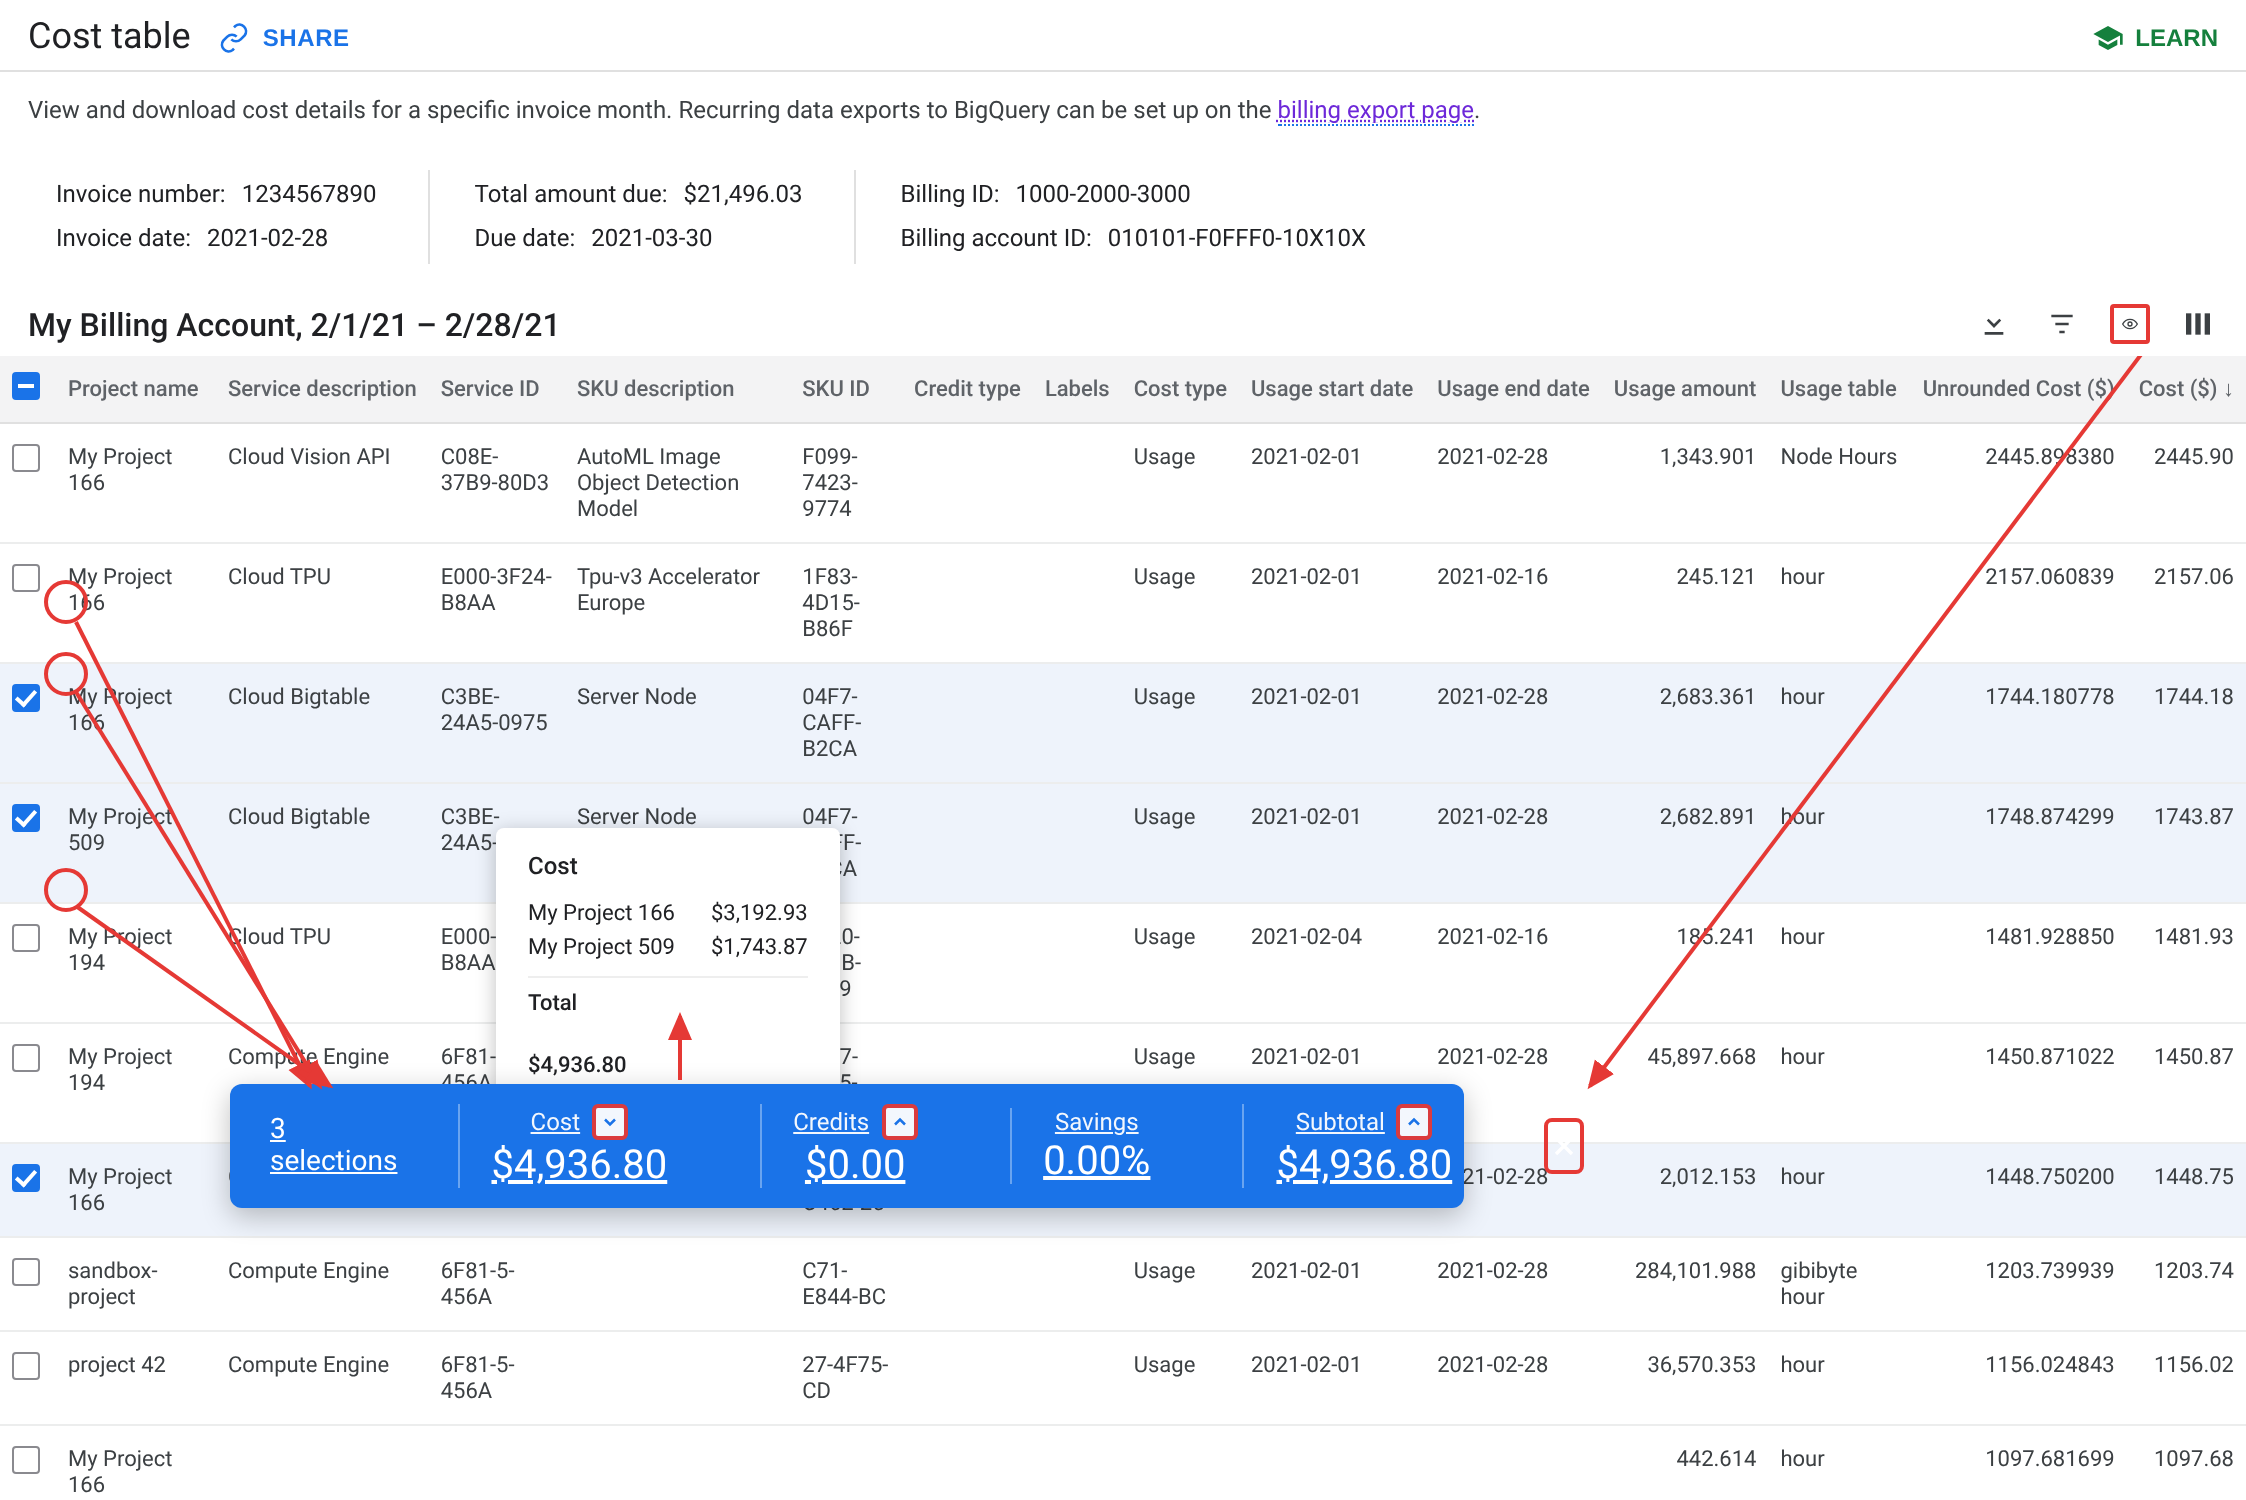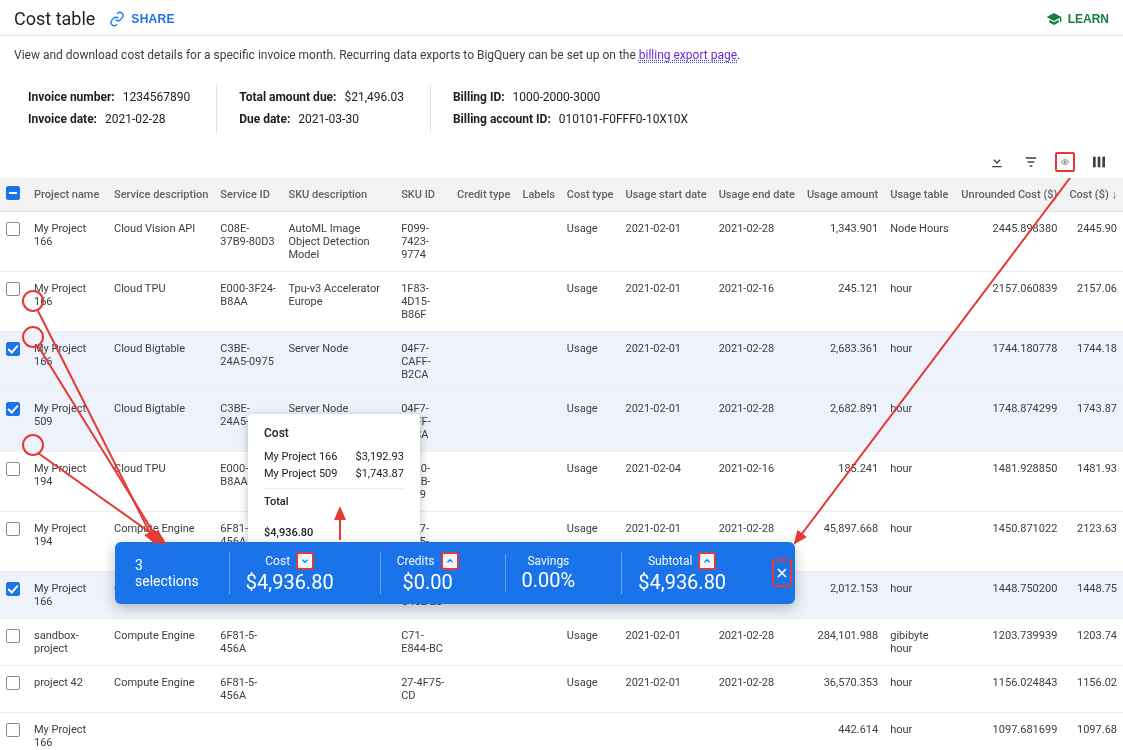--- a/index.html
+++ b/index.html
@@ -7,21 +7,21 @@
 .topbar { display: flex; align-items: center; padding: 8px 14px 6px; border-bottom: 1px solid #e0e0e0; }
 .topbar h1 { font-size: 18px; font-weight: 400; margin-right: 14px; }
 .share-btn { display: inline-flex; align-items: center; gap: 6px; color: #1a73e8; font-size: 12px; font-weight: 600; letter-spacing: 0.3px; background:none;border:none;cursor:pointer; }
 .learn-btn { margin-left: auto; display: inline-flex; align-items:center; gap:6px; color:#15803d; font-size:12px; font-weight:600; background:none;border:none;cursor:pointer; }
 .desc { padding: 10px 14px 14px; font-size: 12px; line-height: 1.6; color:#3c4043; }
 .desc a { color:#6d28d9; text-decoration: underline dotted; border-bottom:1px dotted #1a73e8; }
 .meta-row { display:flex; padding: 6px 20px 14px; gap: 0; }
 .meta-block { padding: 2px 26px 2px 8px; font-size:12px;}
 .meta-block + .meta-block { border-left: 1px solid #e0e0e0; padding-left:22px; }
 .meta-block .kv { display:flex; gap:8px; line-height:1.8;}
-.meta-block .kv b { font-weight:700;text-align:right; }
+.meta-block .kv b { font-weight:400;text-align:right; }
 .heading-row { display:flex; align-items:center; padding: 6px 14px; }
 .heading-row h2 { font-size:16px; font-weight:500; }
 .toolbar-icons { margin-left:auto; display:flex; gap:14px; align-items:center;}
 .icon-btn { width:20px; height:20px; display:inline-flex;align-items:center;justify-content:center; cursor:pointer; color:#3c4043;}
 .eye-highlight { border:2px solid #e53935; border-radius:2px; padding:4px; }
 table.grid { width:100%; border-collapse:collapse; font-size:11px; }
 table.grid th { text-align:left; font-weight:500; color:#5f6368; padding:8px 6px; background:#f3f3f4; border-bottom:1px solid #e0e0e0; white-space:nowrap;}
 table.grid th.right, table.grid td.right { text-align:right; }
 table.grid td { padding:10px 6px; border-bottom:1px solid #eceded; vertical-align:top; color:#3c4043; font-size:11px;}
 table.grid tr.sel td { background:#eef3fb; }
@@ -102,20 +102,21 @@
         <span>1000-2000-3000</span>
       </div>
     <div class="kv">
         <b>Billing account ID:</b>
         <span>010101-F0FFF0-10X10X</span>
       </div>
   </div>
 </div>
 
 <div class="heading-row">
+  <h2>My Billing Account, 2/1/21 – 2/28/21</h2>
   <div class="toolbar-icons">
     <span class="icon-btn">
         <svg class="icon-svg" viewBox="0 0 24 24" fill="currentColor">
           <path d="M5 20h14v-2H5v2zM12 2v10l4-4 1.4 1.4L12 15 6.6 9.4 8 8l4 4V2h0z"></path>
         </svg>
       </span>
     <span class="icon-btn">
         <svg class="icon-svg" viewBox="0 0 24 24" fill="none" stroke="currentColor" stroke-width="2">
           <path d="M4 6h16M7 12h10M10 18h4"></path>
         </svg>
@@ -251,21 +252,21 @@
   <td>N1 Predefined Instance</td>
   <td>2E27-4F75-5CD</td>
   <td></td>
   <td></td>
   <td>Usage</td>
   <td>2021-02-01</td>
   <td>2021-02-28</td>
   <td class="right">45,897.668</td>
   <td>hour</td>
   <td class="right">1450.871022</td>
-  <td class="right">2123.63</td>
+  <td class="right">1450.87</td>
         </tr>
         <tr class="sel">
           <td><span class="chk checked"></span></td>
   <td>My Project 166</td>
   <td>Cloud Bigtable</td>
   <td>C3BE-0975</td>
   <td></td>
   <td>787A-C462-25</td>
   <td></td>
   <td></td>
@@ -346,21 +347,21 @@
           <span>My Project 509</span>
           <span>$1,743.87</span>
         </div>
       </div>
   <div class="line tot">
         <span>Total</span>
         <span>$4,936.80</span>
       </div>
 </div>
 
-<div class="sel-bar" style="left:115px; top:364px; width:680px;">
+<div class="sel-bar" style="left:115px; top:364px; width:617px;text-decoration:underline;">
   <div class="lbl">3 selections</div>
   <div class="metric">
     <div class="t">
           <span>Cost</span>
           <span class="chev-box">
             <svg width="10" height="10" viewBox="0 0 24 24" fill="none" stroke="currentColor" stroke-width="3">
               <path d="M6 9l6 6 6-6"></path>
             </svg>
           </span>
         </div>

